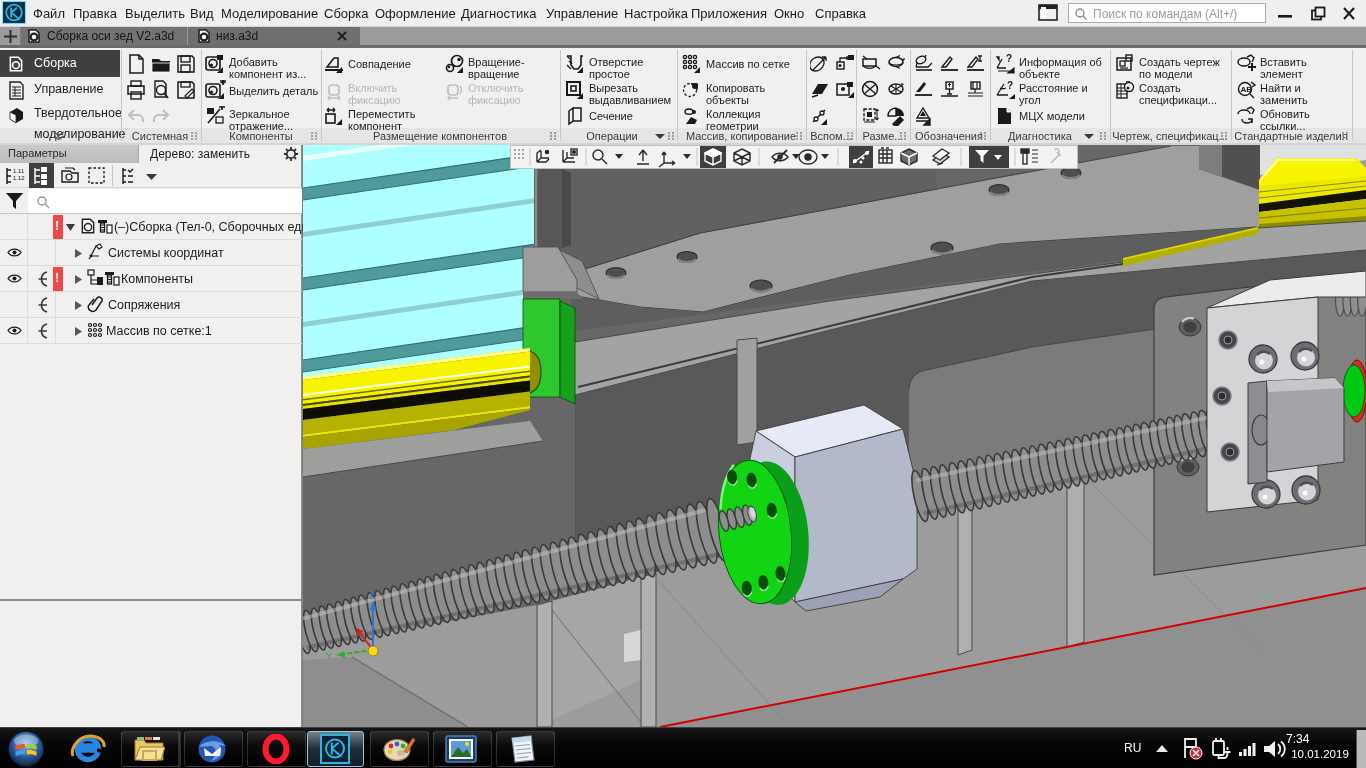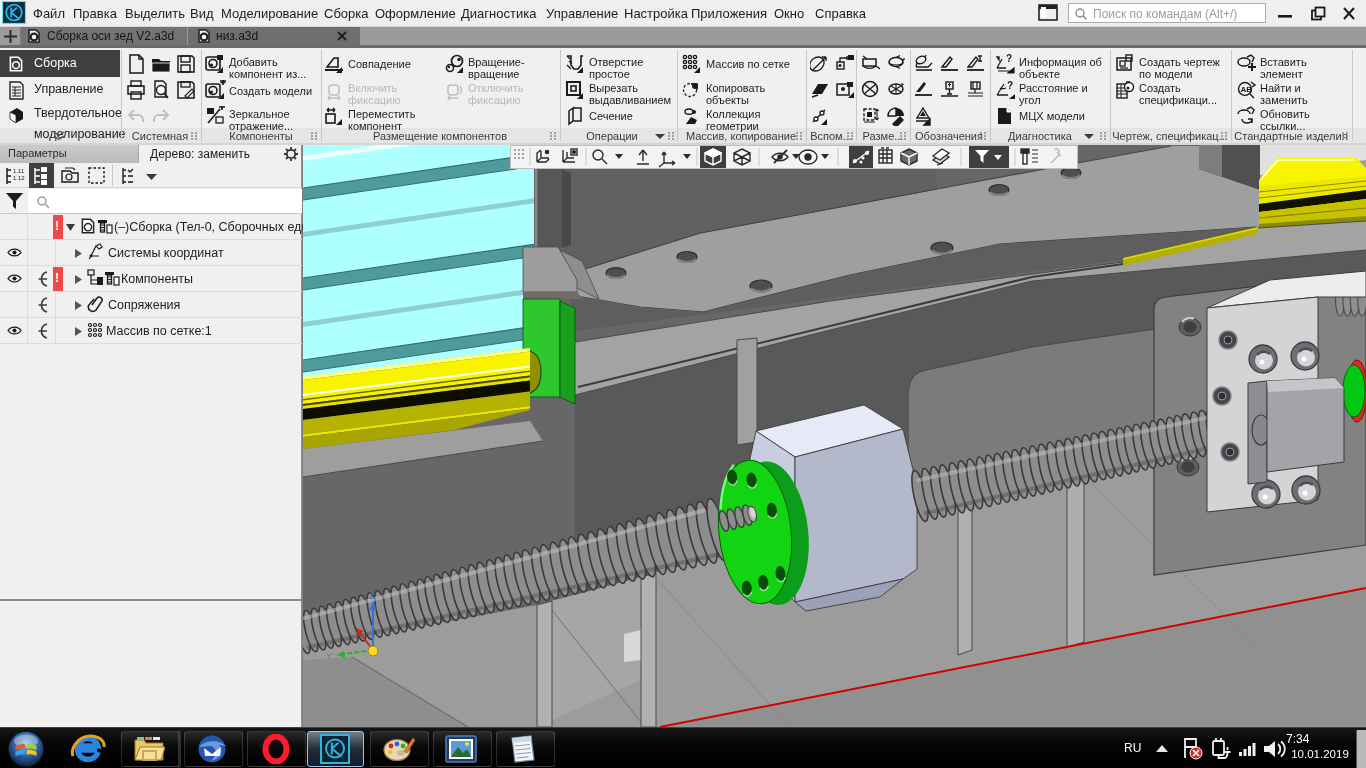--- a/index.html
+++ b/index.html
@@ -195,21 +195,21 @@
       </svg>
   <div class="it" style="left:229px;top:8px">Добавить<br>компонент из...</div>
   <svg class="abs" style="left:205px;top:32px" width="22" height="20" viewBox="0 0 22 20">
         <rect x="1" y="4" width="14" height="13" rx="2" fill="none" stroke="#1a1a1a" stroke-width="1.6"></rect>
         <circle cx="8" cy="10.5" r="4" fill="none" stroke="#1a1a1a" stroke-width="1.6"></circle>
         <circle cx="6.5" cy="12" r="1.6" fill="#1a1a1a"></circle>
         <path d="M15 1 h3 m0 0 h3 m-3 -0 v0 M18 -2 v3 m0 0 v3" stroke="#1a1a1a" stroke-width="1.6"></path>
         <path d="M18 0 v5 M15.5 2.5 h5" stroke="#1a1a1a" stroke-width="1.6"></path>
         <path d="M13 19 l6 0 l0 -6 z" fill="#1a1a1a"></path>
       </svg>
-  <div class="it" style="left:229px;top:37px">Создать модели</div>
+  <div class="it" style="left:229px;top:37px">Выделить деталь</div>
   <svg class="abs" style="left:205px;top:58px" width="22" height="20" viewBox="0 0 22 20">
         <path d="M3 17 L15 3" stroke="#1a1a1a" stroke-width="1.6"></path>
         <rect x="2" y="2" width="7" height="6" fill="#1a1a1a"></rect>
         <rect x="11" y="11" width="7" height="6" fill="none" stroke="#1a1a1a" stroke-width="1.3"></rect>
         <path d="M14 1 h6 M17 -2 v6" stroke="#1a1a1a" stroke-width="1.6"></path>
       </svg>
   <div class="it" style="left:229px;top:60px">Зеркальное<br>отражение...</div>
 
   <svg class="abs" style="left:324px;top:6px" width="20" height="20" viewBox="0 0 20 20">
         <path d="M3 13 L10 4 L14 4 L14 13 z" fill="none" stroke="#1a1a1a" stroke-width="1.6"></path>

